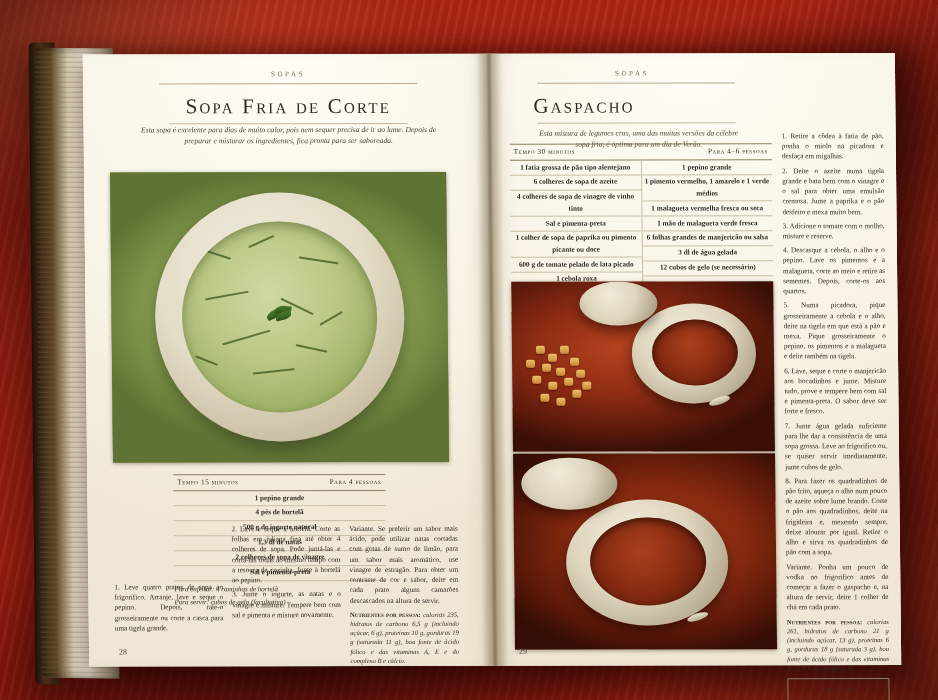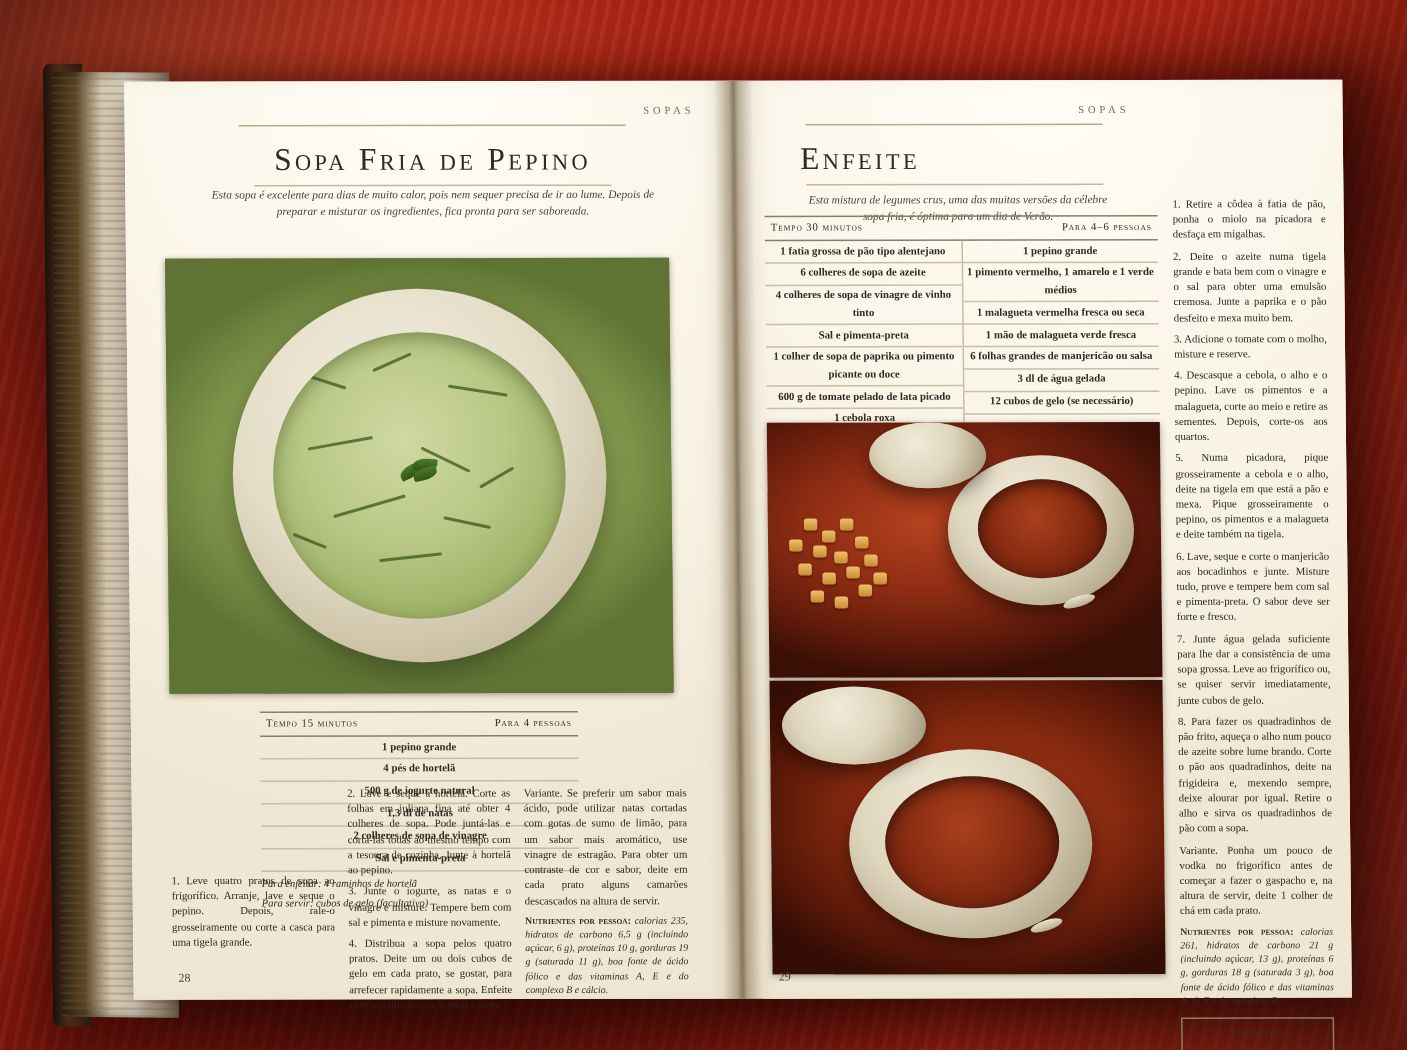--- a/index.html
+++ b/index.html
@@ -75,21 +75,21 @@
     position:absolute;top:0;height:100%;
     background:
       radial-gradient(120% 80% at 50% 0%, #fffdf6 0%, #f7f1e2 70%, #efe7d3 100%);
   }
   .page.left{left:0;width:50%;box-shadow:inset -18px 0 22px -18px rgba(90,70,40,.55);}
   .page.right{right:0;width:50%;box-shadow:inset 18px 0 22px -18px rgba(90,70,40,.55);}
 
   .page-inner{position:absolute;inset:0;padding:16px 22px;box-sizing:border-box;}
 
   .runhead{
-    text-align:right;font-size:7px;letter-spacing:2.6px;color:#7a6a50;
+    text-align:center;font-size:7px;letter-spacing:2.6px;color:#7a6a50;
     text-transform:uppercase;margin-top:2px;
   }
   .rule{height:1px;background:#b9a98c;margin:5px 46px 0 46px;}
   .rule.thin{margin:4px 56px 0 56px;background:#c6b79c;}
 
   h1.title{
     font-family:"Liberation Serif", serif;
     text-align:center;font-weight:normal;font-size:21px;letter-spacing:2.2px;
     color:#2e2a24;margin:10px 0 4px 0;
     font-variant:small-caps;
@@ -210,21 +210,21 @@
       <div class="stack-lines"></div>
     </div>
 
     <div class="spread">
 
       <div class="page left">
         <div class="page-inner" style="padding:14px 26px 14px 30px;">
           <div class="runhead">SOPAS</div>
           <div class="rule"></div>
 
-          <h1 class="title">Sopa Fria de Pepino</h1>
+          <h1 class="title">Sopa Fria de Corte</h1>
           <div class="rule thin"></div>
           <div class="subtitle">Esta sopa é excelente para dias de muito calor, pois nem sequer precisa de ir ao lume. Depois de preparar e misturar os ingredientes, fica pronta para ser saboreada.</div>
 
           <div class="photo soup-green" style="left:26px;top:118px;width:336px;height:290px;">
             <div class="bowl-rim"></div>
             <div class="bowl-inner">
               <div class="shreds">
                 <i style="left:8%;top:16%;width:34px;transform:rotate(18deg)"></i>
                 <i style="left:34%;top:10%;width:28px;transform:rotate(-24deg)"></i>
                 <i style="left:60%;top:20%;width:40px;transform:rotate(9deg)"></i>
@@ -259,40 +259,39 @@
             <div class="ing-foot">Para servir: cubos de gelo (facultativo)</div>
           </div>
 
           <div class="col2" style="position:absolute;left:26px;top:470px;width:344px;">
             <div class="body-col" style="padding-top:58px;">
               <p>1. Leve quatro pratos de sopa ao frigorífico. Arranje, lave e seque o pepino. Depois, rale-o grosseiramente ou corte a casca para uma tigela grande.</p>
             </div>
             <div class="body-col">
               <p>2. Lave e seque a hortelã. Corte as folhas em juliana fina até obter 4 colheres de sopa. Pode juntá-las e cortá-las todas ao mesmo tempo com a tesoura de cozinha. Junte à hortelã ao pepino.</p>
               <p>3. Junte o iogurte, as natas e o vinagre e misture. Tempere bem com sal e pimenta e misture novamente.</p>
-              <p>4. Distribua a sopa pelos quatro pratos. Deite um ou dois cubos de gelo em cada prato, se gostar, para arrefecer rapidamente a sopa. Enfeite com os raminhos de hortelã e sirva.</p>
             </div>
             <div class="body-col">
               <p><span class="ital">Variante.</span>
                 <span class="ital">Se preferir um sabor mais ácido, pode utilizar natas cortadas com gotas de sumo de limão, para um sabor mais aromático, use vinagre de estragão. Para obter um contraste de cor e sabor, deite em cada prato alguns camarões descascados na altura de servir.</span></p>
               <p class="nutri"><b>Nutrientes por pessoa:</b>
                 <span>calorias 235, hidratos de carbono 6,5 g (incluindo açúcar, 6 g), proteínas 10 g, gorduras 19 g (saturada 11 g), boa fonte de ácido fólico e das vitaminas A, E e do complexo B e cálcio.</span></p>
             </div>
           </div>
 
           <div class="folio l">28</div>
         </div>
       </div>
 
       <div class="page right">
         <div class="page-inner" style="padding:14px 30px 14px 22px;">
           <div class="runhead" style="margin-right:112px;">SOPAS</div>
           <div class="rule" style="margin:5px 130px 0 26px;"></div>
 
-          <h1 class="title" style="text-align:left;margin-left:22px;margin-right:120px;">Enfeite</h1>
+          <h1 class="title" style="text-align:left;margin-left:22px;margin-right:120px;">Gaspacho</h1>
           <div class="rule thin" style="margin:2px 130px 0 26px;"></div>
           <div class="subtitle" style="margin:4px 126px 6px 26px;">Esta mistura de legumes crus, uma das muitas versões da célebre sopa fria, é óptima para um dia de Verão.</div>
 
           <div class="ing-box" style="position:absolute;left:20px;top:90px;width:262px;">
             <div class="hdr">
               <span>Tempo 30 minutos</span>
               <span>Para 4–6 pessoas</span>
             </div>
             <div style="display:flex;">
               <div style="flex:1;border-right:1px solid #c9bda4;">

